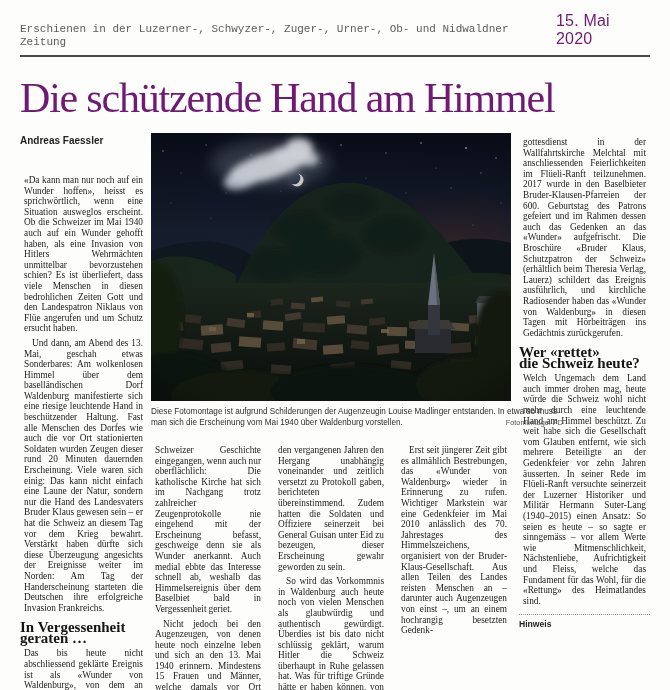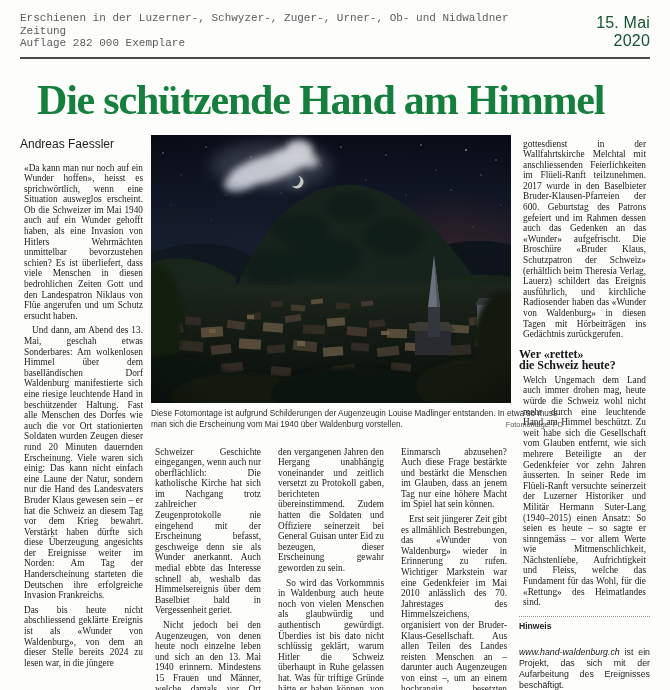--- a/index.html
+++ b/index.html
@@ -4,44 +4,44 @@
 <style>
   html,body{margin:0;padding:0;background:#fff;}
   .page{
     position:relative;width:670px;height:690px;overflow:hidden;
     background:#fdfdfc;box-sizing:border-box;padding:12px 20px 0 20px;
     font-family:"Liberation Serif","DejaVu Serif",serif;color:#1b1b1b;
   }
   
   .masthead{display:flex;justify-content:space-between;align-items:flex-end;}
   .mast-left{font-family:Liberation Mono, monospace;font-size:11px;line-height:12.5px;color:#5c5c5c;}
-  .mast-date{font-family:"Liberation Sans","DejaVu Sans",sans-serif;font-size:16px;color:#14532d;letter-spacing:.2px;text-align:right;}
+  .mast-date{font-family:"Liberation Sans","DejaVu Sans",sans-serif;font-size:16px;color:#701a75;letter-spacing:.2px;}
   .mast-rule{border:none;border-top:2px solid #4a4a4a;margin:7px 0 0 0;}
   
   h1.headline{
-    margin:19px 0 0 17px;font-size:42px;line-height:44px;font-weight:700;color:#15803d;
+    margin:19px 0 0 0;font-size:42px;line-height:44px;font-weight:400;color:#701a75;
     letter-spacing:-1.2px;white-space:nowrap;
   }
   .deck{
     margin:9px 0 0 0;font-size:14.5px;line-height:19px;color:#141414;max-width:616px;
   }
   
   .content{display:flex;margin-top:13px;}
   .col{box-sizing:border-box;}
   .col-1{width:127px;margin-right:4px;}
   .mid{width:360px;margin-right:8px;}
   .col-5{width:131px;}
-  .byline{font-family:"Liberation Sans","DejaVu Sans",sans-serif;font-size:12px;font-weight:400;color:#222;margin:2px 0 12px 0;}
+  .byline{font-family:"Liberation Sans","DejaVu Sans",sans-serif;font-size:10px;font-weight:700;color:#222;margin:2px 0 29px 0;}
   .bodycopy p{
     margin:4px;font-size:9.3px;line-height:10.6px;text-align:justify;
     hyphens:auto;-webkit-hyphens:auto;word-spacing:-0.2px;
   }
   .bodycopy p.ind{text-indent:8px;}
   h3.subhead{
-    margin:9px 0 4px 0;font-size:12px;line-height:11px;font-weight:700;color:#151515;
+    margin:9px 0 4px 0;font-size:15px;line-height:11px;font-weight:700;color:#151515;
     white-space:pre-line;
   }
   
   figure{margin:0 0 13px 0;width:412px;}
   .photo{width:360px;height:268px;overflow:hidden;background:#0d1120;}
   figcaption{
     position:relative;margin-top:5px;
     font-family:"Liberation Sans","DejaVu Sans",sans-serif;
     font-size:8.2px;line-height:11px;color:#2e2e2e;padding-right:0;
   }
@@ -61,34 +61,35 @@
   .hinweis .url{font-style:italic;}
 </style>
 </head>
 <body>
 
 <div class="page">
 
   <header class="masthead">
     <div class="mast-left">
       <div>Erschienen in der Luzerner-, Schwyzer-, Zuger-, Urner-, Ob- und Nidwaldner Zeitung</div>
-      <div>Auflage 282 000 Exemplare</div>
     </div>
     <div class="mast-date">15. Mai 2020</div>
   </header>
   <hr class="mast-rule">
 
   <h1 class="headline">Die schützende Hand am Himmel</h1>
 
   <div class="content bodycopy">
 
     <div class="col col-1">
       <div class="byline">Andreas Faessler</div>
       <p>«Da kann man nur noch auf ein Wunder hoffen», heisst es sprichwörtlich, wenn eine Situation ausweglos erscheint. Ob die Schweizer im Mai 1940 auch auf ein Wunder gehofft haben, als eine Invasion von Hitlers Wehrmächten unmittelbar bevorzustehen schien? Es ist überliefert, dass viele Menschen in diesen bedrohlichen Zeiten Gott und den Landespatron Niklaus von Flüe angerufen und um Schutz ersucht haben.</p>
       <p class="ind">Und dann, am Abend des 13. Mai, geschah etwas Sonderbares: Am wolkenlosen Himmel über dem baselländischen Dorf Waldenburg manifestierte sich eine riesige leuchtende Hand in beschützender Haltung. Fast alle Menschen des Dorfes wie auch die vor Ort stationierten Soldaten wurden Zeugen dieser rund 20 Minuten dauernden Erscheinung. Viele waren sich einig: Das kann nicht einfach eine Laune der Natur, sondern nur die Hand des Landesvaters Bruder Klaus gewesen sein – er hat die Schweiz an diesem Tag vor dem Krieg bewahrt. Verstärkt haben dürfte sich diese Überzeugung angesichts der Ereignisse weiter im Norden: Am Tag der Handerscheinung starteten die Deutschen ihre erfolgreiche Invasion Frankreichs.</p>
+      <h3 class="subhead">In Vergessenheit
+geraten …</h3>
       <p>Das bis heute nicht abschliessend geklärte Ereignis ist als «Wunder von Waldenburg», von dem an dieser Stelle bereits 2024 zu lesen war, in die jüngere</p>
     </div>
 
     <div class="mid">
       <figure>
         <div class="photo">
           <svg width="360" height="268" viewBox="0 0 360 268" xmlns="http://www.w3.org/2000/svg">
             <defs>
               <linearGradient id="sky" x1="0" y1="0" x2="0" y2="1">
                 <stop offset="0" stop-color="#0a0d18"></stop>
@@ -267,31 +268,29 @@
       <div class="midcols">
         <div class="col">
           <p>Schweizer Geschichte eingegangen, wenn auch nur oberflächlich: Die katholische Kirche hat sich im Nachgang trotz zahlreicher Zeugenprotokolle nie eingehend mit der Erscheinung befasst, geschweige denn sie als Wunder anerkannt. Auch medial ebbte das Interesse schnell ab, weshalb das Himmelsereignis über dem Baselbiet bald in Vergessenheit geriet.</p>
           <p class="ind">Nicht jedoch bei den Augenzeugen, von denen heute noch einzelne leben und sich an den 13. Mai 1940 erinnern. Mindestens 15 Frauen und Männer, welche damals vor Ort waren und in</p>
         </div>
         <div class="col">
           <p>den vergangenen Jahren den Hergang unabhängig voneinander und zeitlich versetzt zu Protokoll gaben, berichteten übereinstimmend. Zudem hatten die Soldaten und Offiziere seinerzeit bei General Guisan unter Eid zu bezeugen, dieser Erscheinung gewahr geworden zu sein.</p>
           <p class="ind">So wird das Vorkommnis in Waldenburg auch heute noch von vielen Menschen als glaubwürdig und authentisch gewürdigt. Überdies ist bis dato nicht schlüssig geklärt, warum Hitler die Schweiz überhaupt in Ruhe gelassen hat. Was für triftige Gründe hätte er haben können, von einem</p>
         </div>
         <div class="col">
-          <p>Einmarsch abzusehen? Auch diese Frage bestärkte und bestärkt die Menschen im Glauben, dass an jenem Tag nur eine höhere Macht im Spiel hat sein können.</p>
           <p class="ind">Erst seit jüngerer Zeit gibt es allmählich Bestrebungen, das «Wunder von Waldenburg» wieder in Erinnerung zu rufen. Wichtiger Markstein war eine Gedenkfeier im Mai 2010 anlässlich des 70. Jahrestages des Himmelszeichens, organisiert von der Bruder-Klaus-Gesellschaft. Aus allen Teilen des Landes reisten Menschen an – darunter auch Augenzeugen von einst –, um an einem hochrangig besetzten Gedenk-</p>
         </div>
       </div>
     </div>
 
     <div class="col col-5">
       <p>gottesdienst in der Wallfahrtskirche Melchtal mit anschliessenden Feierlichkeiten im Flüeli-Ranft teilzunehmen. 2017 wurde in den Baselbieter Bruder-Klausen-Pfarreien der 600. Geburtstag des Patrons gefeiert und im Rahmen dessen auch das Gedenken an das «Wunder» aufgefrischt. Die Broschüre «Bruder Klaus, Schutzpatron der Schweiz» (erhältlich beim Theresia Verlag, Lauerz) schildert das Ereignis ausführlich, und kirchliche Radiosender haben das «Wunder von Waldenburg» in diesen Tagen mit Hörbeiträgen ins Gedächtnis zurückgerufen.</p>
       <h3 class="subhead">Wer «rettet»
 die Schweiz heute?</h3>
       <p>Welch Ungemach dem Land auch immer drohen mag, heute würde die Schweiz wohl nicht mehr durch eine leuchtende Hand am Himmel beschützt. Zu weit habe sich die Gesellschaft vom Glauben entfernt, wie sich mehrere Beteiligte an der Gedenkfeier vor zehn Jahren äusserten. In seiner Rede im Flüeli-Ranft versuchte seinerzeit der Luzerner Historiker und Militär Hermann Suter-Lang (1940–2015) einen Ansatz: So seien es heute – so sagte er sinngemäss – vor allem Werte wie Mitmenschlichkeit, Nächstenliebe, Aufrichtigkeit und Fleiss, welche das Fundament für das Wohl, für die «Rettung» des Heimatlandes sind.</p>
       <div class="hinweis">
         <div class="hinweis-label">Hinweis</div>
-        <p><span class="url">www.hand-waldenburg.ch</span><span> ist ein Projekt, das sich mit der Aufarbeitung des Ereignisses beschäftigt.</span></p>
       </div>
     </div>
 
   </div>
 </div>
 
 </body></html>

